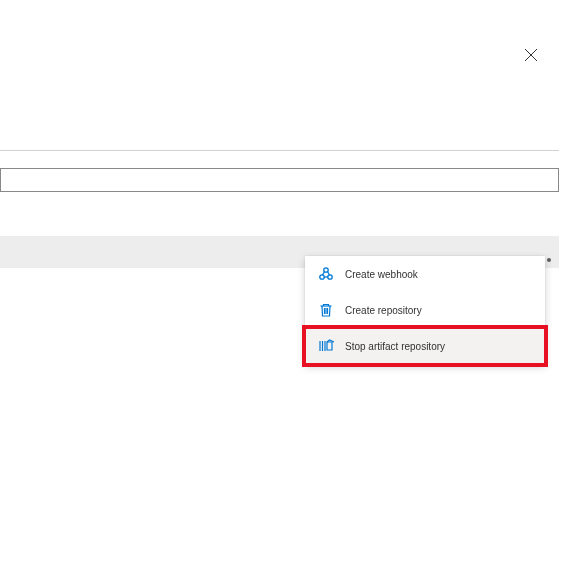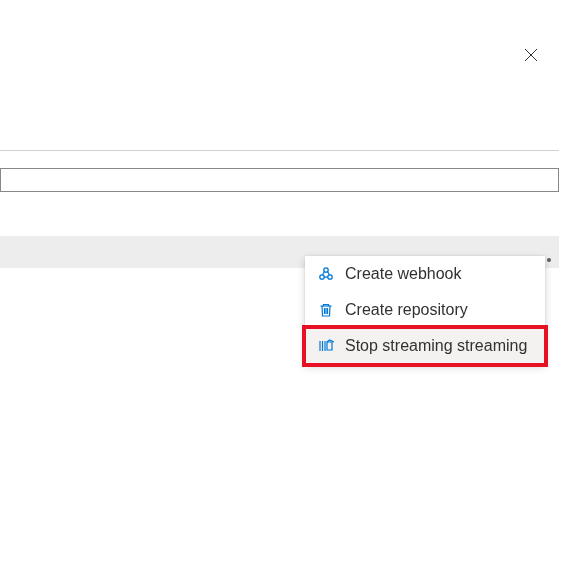--- a/index.html
+++ b/index.html
@@ -87,21 +87,21 @@
     .menu-icon {
       width: 18px;
       height: 18px;
       display: flex;
       align-items: center;
       justify-content: center;
       flex-shrink: 0;
       color: #0078d4;
     }
     .menu-label {
-      font-size: 16px;
+      font-size: 10px;
       color: #323130;
     }
     .dot-indicator {
       position: absolute;
       top: 258px;
       right: 22px;
       width: 4px;
       height: 4px;
       background: #605e5c;
       border-radius: 50%;
@@ -157,15 +157,15 @@
   <div class="menu-item highlighted">
     <span class="menu-icon">
       <svg width="18" height="18" viewBox="0 0 18 18" fill="none" stroke="#0078d4" stroke-width="1.2">
         <line x1="3" y1="4" x2="3" y2="14"></line>
         <line x1="5.5" y1="4" x2="5.5" y2="14"></line>
         <line x1="8" y1="4" x2="8" y2="14"></line>
         <path d="M10 5 L10 13 L15 13 L15 5 Z" fill="none"></path>
         <path d="M10 5 L12.5 3 L17 5" fill="none"></path>
       </svg>
     </span>
-    <span class="menu-label">Stop streaming streaming</span>
+    <span class="menu-label">Stop artifact repository</span>
   </div>
 </div>
 
 </body></html>

